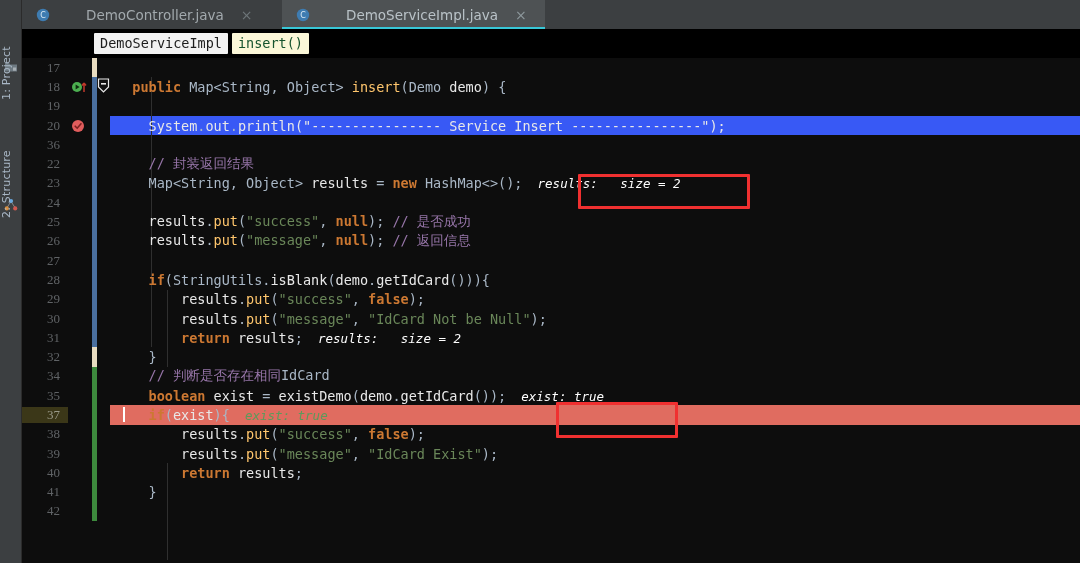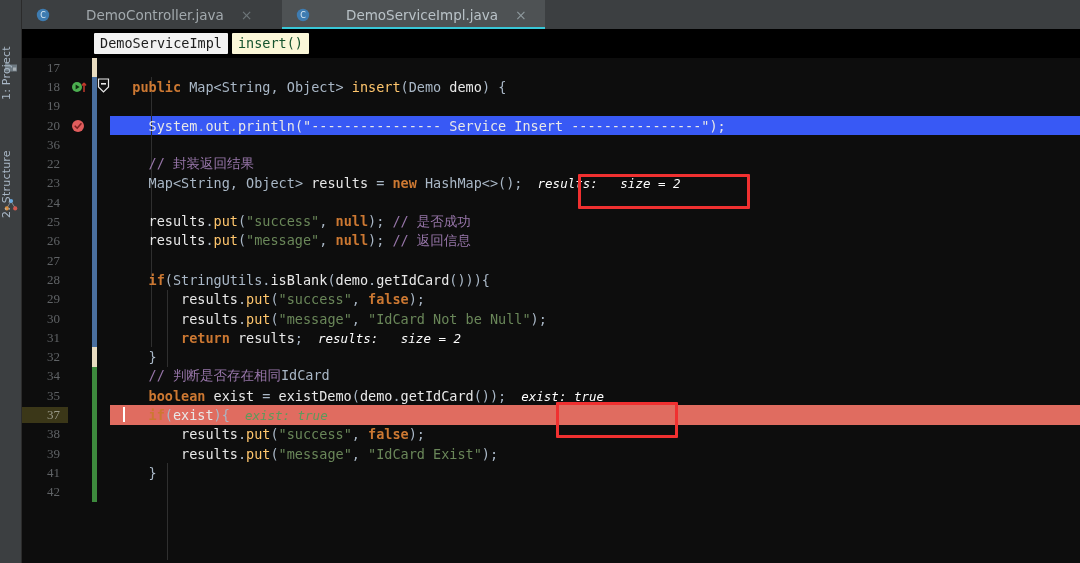--- a/index.html
+++ b/index.html
@@ -320,20 +320,27 @@
             <div class="code">&nbsp;&nbsp;&nbsp;&nbsp;&nbsp;&nbsp;&nbsp;&nbsp;<span class="white">results</span><span class="pun">.</span><span class="meth">put</span><span class="pun">(</span><span class="str">"success"</span><span class="pun">, </span><span class="kw">false</span><span class="pun">);</span></div>
           </div>
           <div class="row">
             <div class="ln">39</div>
             <div class="gicons"></div>
             <div class="chgbar" style="background: rgb(61, 138, 61);"></div>
             <div class="foldcol"></div>
             <div class="code">&nbsp;&nbsp;&nbsp;&nbsp;&nbsp;&nbsp;&nbsp;&nbsp;<span class="white">results</span><span class="pun">.</span><span class="meth">put</span><span class="pun">(</span><span class="str">"message"</span><span class="pun">, </span><span class="str">"IdCard Exist"</span><span class="pun">);</span></div>
           </div>
           <div class="row">
+            <div class="ln">40</div>
+            <div class="gicons"></div>
+            <div class="chgbar" style="background: rgb(61, 138, 61);"></div>
+            <div class="foldcol"></div>
+            <div class="code">&nbsp;&nbsp;&nbsp;&nbsp;&nbsp;&nbsp;&nbsp;&nbsp;<span class="kw">return </span><span class="white">results</span><span class="pun">;</span></div>
+          </div>
+          <div class="row">
             <div class="ln">41</div>
             <div class="gicons"></div>
             <div class="chgbar" style="background: rgb(61, 138, 61);"></div>
             <div class="foldcol"></div>
             <div class="code">&nbsp;&nbsp;&nbsp;&nbsp;<span class="pun">}</span></div>
           </div>
           <div class="row">
             <div class="ln">42</div>
             <div class="gicons"></div>
             <div class="chgbar" style="background: rgb(61, 138, 61);"></div>

